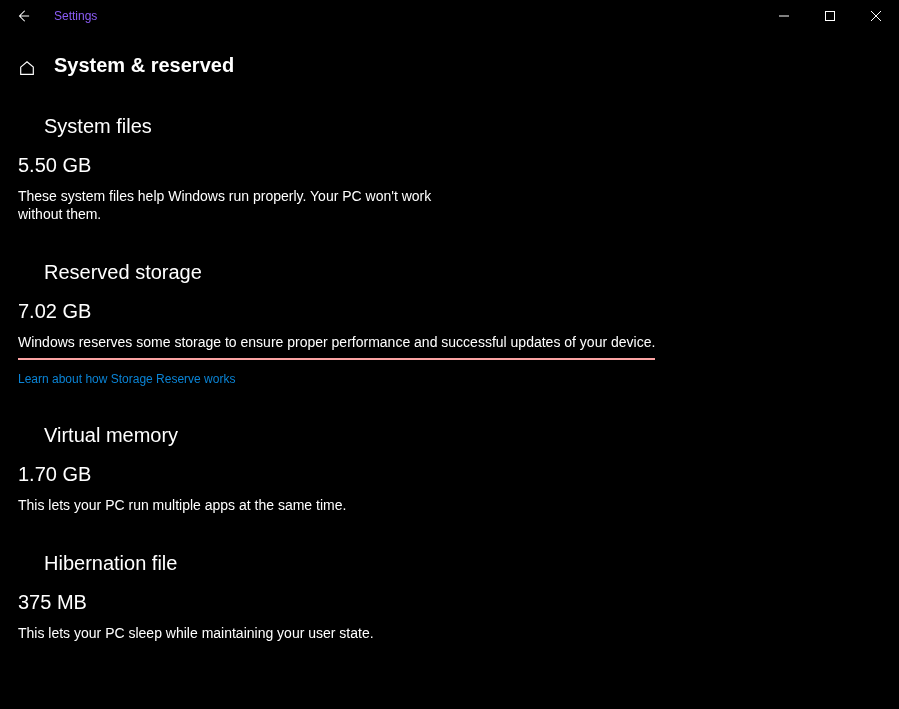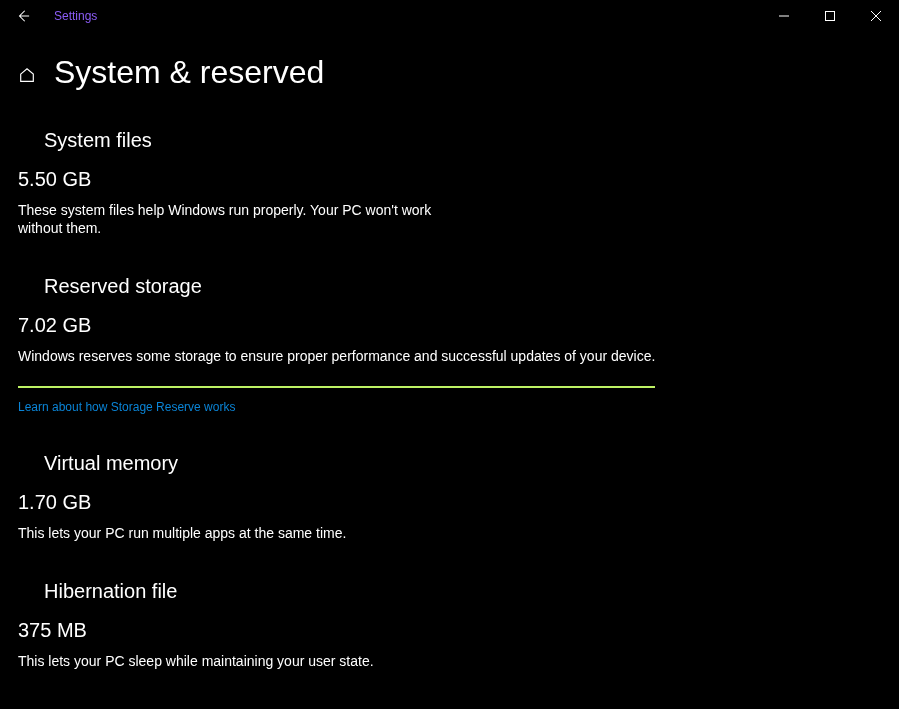--- a/index.html
+++ b/index.html
@@ -70,22 +70,22 @@
     }
     .home-icon {
       width: 18px;
       height: 18px;
       stroke: #ffffff;
       stroke-width: 1.3;
       fill: none;
       margin-top: 4px;
     }
     .page-title {
-      font-size: 32px;
-      font-weight: 400;
+      font-size: 20px;
+      font-weight: 700;
       letter-spacing: 0px;
     }
     .content {
       padding: 38px 0 0 18px;
       max-width: 680px;
     }
     .section {
       margin-bottom: 38px;
     }
     .section-heading {
@@ -103,22 +103,22 @@
       font-size: 14px;
       color: #ffffff;
       line-height: 1.3;
       max-width: 420px;
     }
     .desc-underlined {
       font-size: 14px;
       color: #ffffff;
       line-height: 1.3;
       display: inline-block;
-      border-bottom: 2px solid #bef264;
-      padding-bottom: 20px;
+      border-bottom: 2px solid #fca5a5;
+      padding-bottom: 6px;
       margin-bottom: 6px;
     }
     .link {
       display: block;
       font-size: 12px;
       color: #0a84d6;
       margin-top: 6px;
       cursor: pointer;
     }
   </style>

